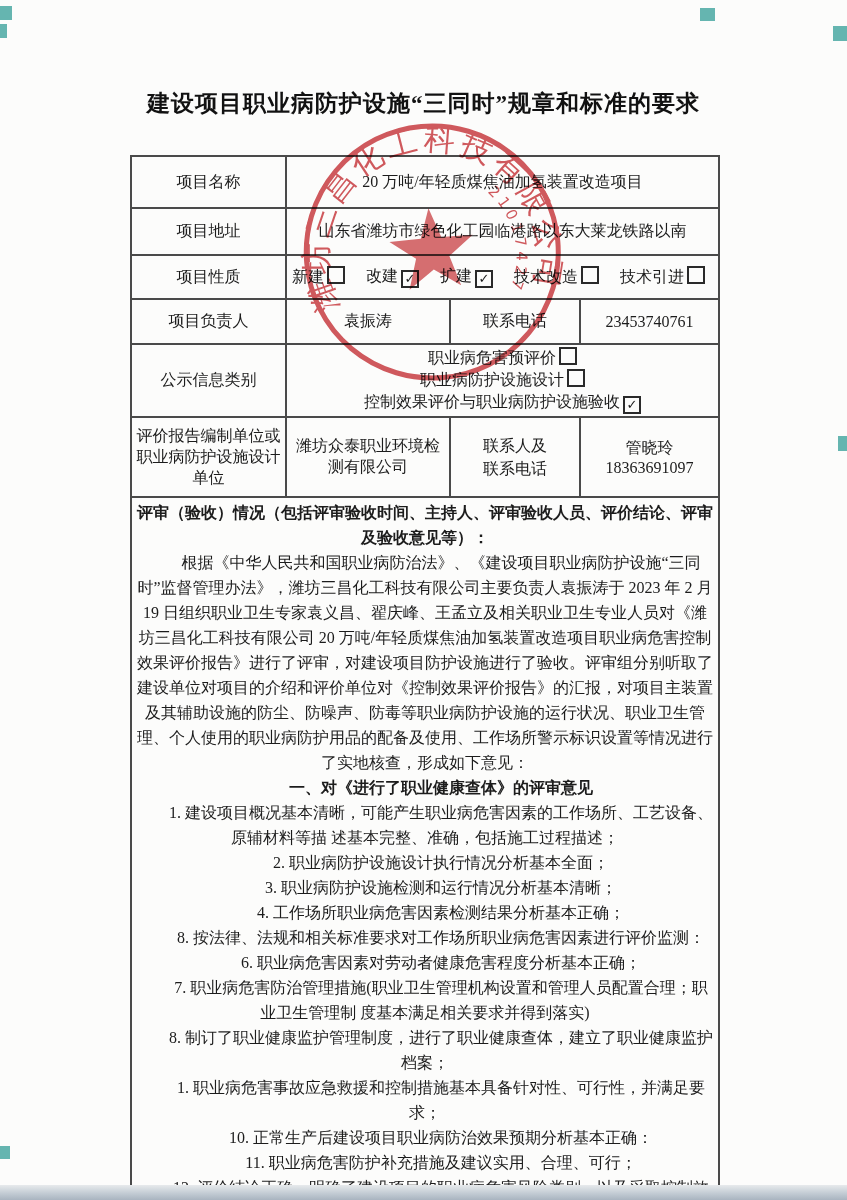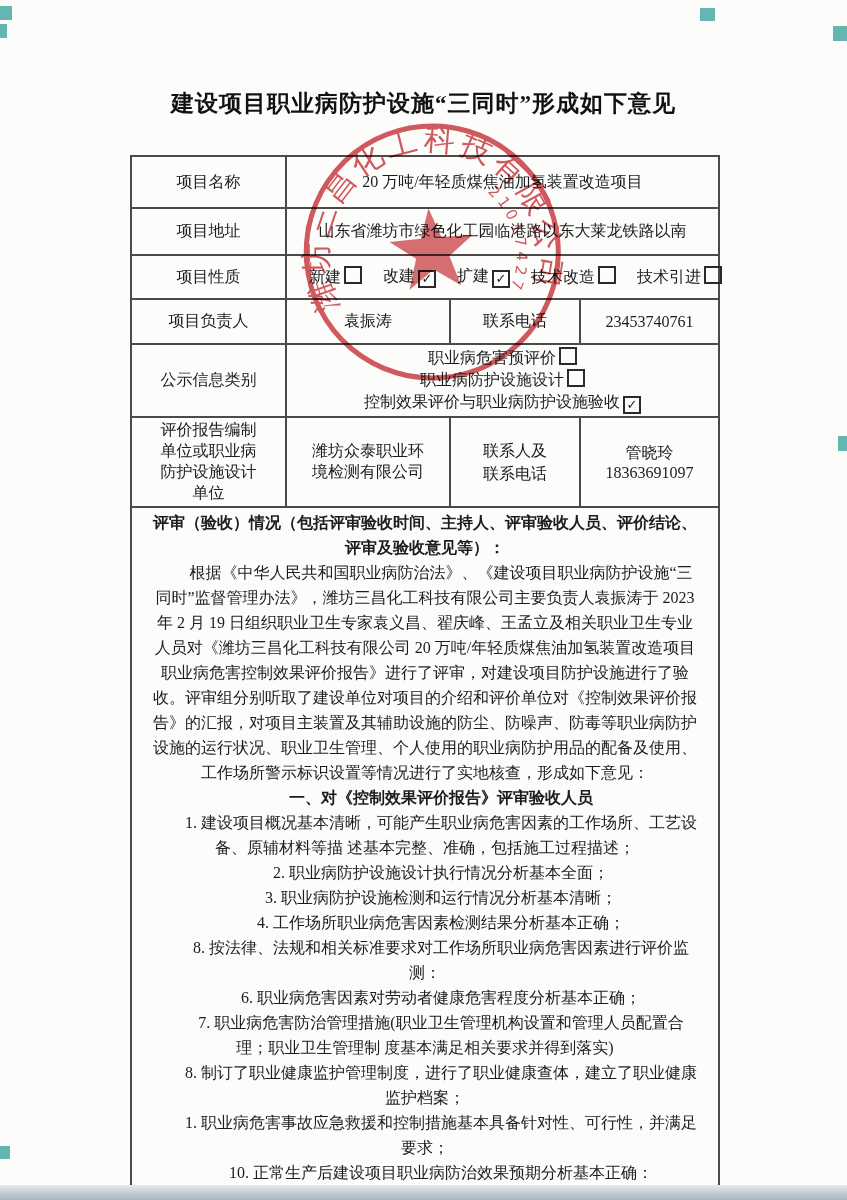--- a/index.html
+++ b/index.html
@@ -14,21 +14,21 @@
     text-align:center;font-size:23px;font-weight:bold;
     letter-spacing:1px;margin:0;color:#111;
   }
   table.info{
     position:absolute;left:130px;top:155px;width:588px;
     border-collapse:collapse;table-layout:fixed;
   }
   table.info td{
     border:2px solid #4a4a4a;
     font-size:16px;text-align:center;vertical-align:middle;
-    padding:2px 21px;color:#1c1c1c;
+    padding:2px 4px;color:#1c1c1c;
   }
   tr.r1 td{height:46px;}
   tr.r2 td{height:41px;}
   tr.r3 td{height:38px;}
   tr.r4 td{height:39px;}
   tr.r5 td{height:62px;}
   tr.r6 td{height:74px;}
   td.list-cell{text-align:left;padding-left:8px;line-height:22px;}
   td.review{
     text-align:left;vertical-align:top;
@@ -69,21 +69,21 @@
 
 <div class="page">
 
   <div class="artifact a1"></div>
   <div class="artifact a2"></div>
   <div class="artifact a3"></div>
   <div class="artifact a4"></div>
   <div class="artifact a5"></div>
   <div class="artifact a6"></div>
 
-  <h1 class="title">建设项目职业病防护设施“三同时”形成如下意见</h1>
+  <h1 class="title">建设项目职业病防护设施“三同时”规章和标准的要求</h1>
 
   <table class="info">
     <colgroup>
       <col style="width:155px">
         <col style="width:164px">
       <col style="width:130px">
         <col style="width:139px">
     </colgroup>
     <tbody>
       <tr class="r1">
@@ -125,21 +125,21 @@
         <td>潍坊众泰职业环境检测有限公司</td>
         <td>
             <div class="narrow">联系人及联系电话</div>
           </td>
         <td class="contact-val">管晓玲 18363691097</td>
       </tr>
       <tr>
         <td colspan="4" class="review">
           <p class="bold">评审（验收）情况（包括评审验收时间、主持人、评审验收人员、评价结论、评审及验收意见等）：</p>
           <p class="indent">根据《中华人民共和国职业病防治法》、《建设项目职业病防护设施“三同时”监督管理办法》，潍坊三昌化工科技有限公司主要负责人袁振涛于 2023 年 2 月 19 日组织职业卫生专家袁义昌、翟庆峰、王孟立及相关职业卫生专业人员对《潍坊三昌化工科技有限公司 20 万吨/年轻质煤焦油加氢装置改造项目职业病危害控制效果评价报告》进行了评审，对建设项目防护设施进行了验收。评审组分别听取了建设单位对项目的介绍和评价单位对《控制效果评价报告》的汇报，对项目主装置及其辅助设施的防尘、防噪声、防毒等职业病防护设施的运行状况、职业卫生管理、个人使用的职业病防护用品的配备及使用、工作场所警示标识设置等情况进行了实地核查，形成如下意见：</p>
-          <p class="indent bold">一、对《控制效果评价报告》评审验收人员</p>
+          <p class="indent bold">一、对《进行了职业健康查体》的评审意见</p>
           <p class="indent">1. 建设项目概况基本清晰，可能产生职业病危害因素的工作场所、工艺设备、原辅材料等描 述基本完整、准确，包括施工过程描述；</p>
           <p class="indent">2. 职业病防护设施设计执行情况分析基本全面；</p>
           <p class="indent">3. 职业病防护设施检测和运行情况分析基本清晰；</p>
           <p class="indent">4. 工作场所职业病危害因素检测结果分析基本正确；</p>
           <p class="indent">8. 按法律、法规和相关标准要求对工作场所职业病危害因素进行评价监测：</p>
           <p class="indent">6. 职业病危害因素对劳动者健康危害程度分析基本正确；</p>
           <p class="indent">7. 职业病危害防治管理措施(职业卫生管理机构设置和管理人员配置合理；职业卫生管理制 度基本满足相关要求并得到落实)</p>
           <p class="indent">8. 制订了职业健康监护管理制度，进行了职业健康查体，建立了职业健康监护档案；</p>
           <p class="indent">1. 职业病危害事故应急救援和控制措施基本具备针对性、可行性，并满足要求；</p>
           <p class="indent">10. 正常生产后建设项目职业病防治效果预期分析基本正确：</p>

